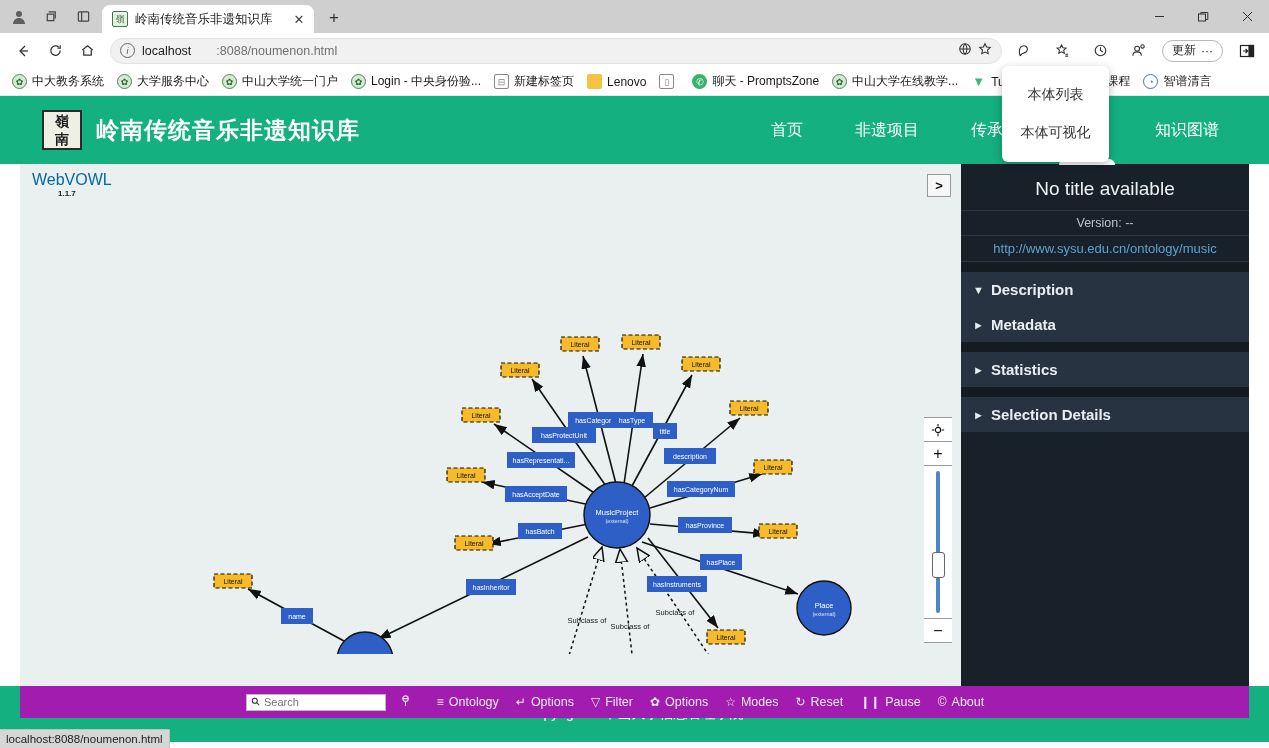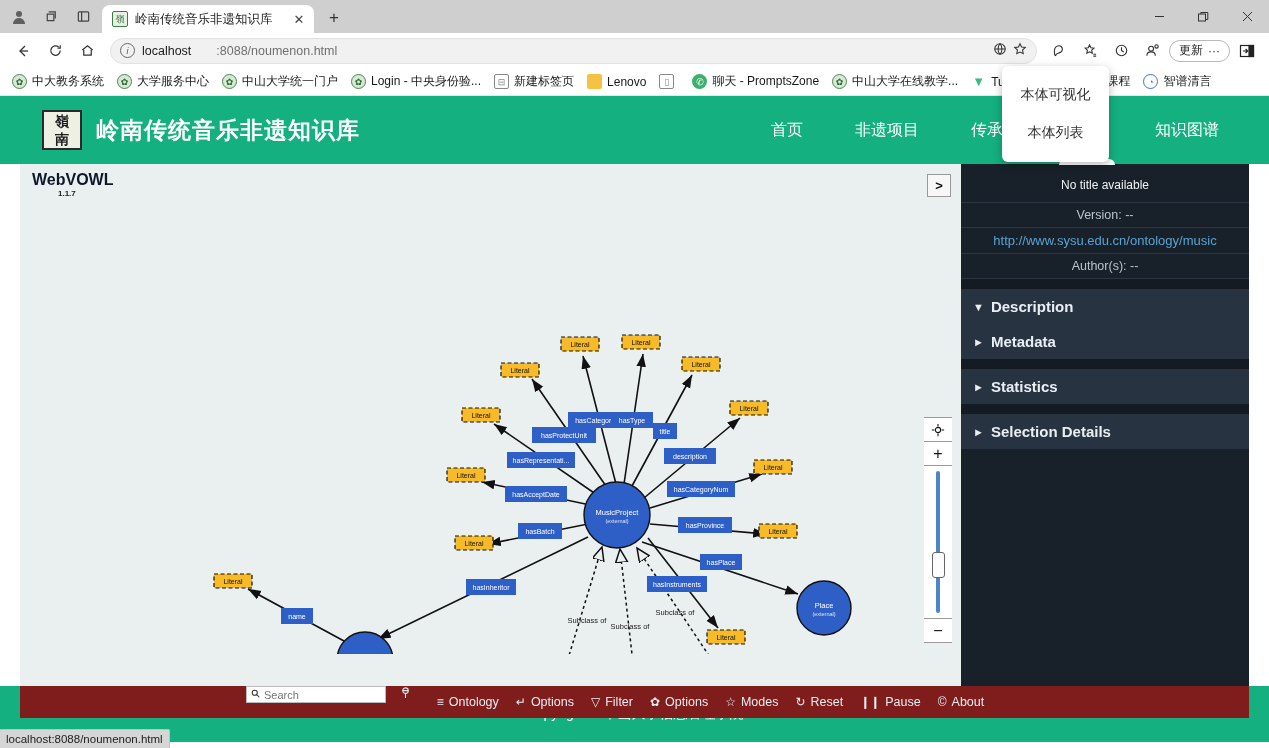--- a/index.html
+++ b/index.html
@@ -48,21 +48,21 @@
   .urlbar {
     flex:1; height:26px; background:#f1f1f1; border-radius:13px; display:flex;
     align-items:center; padding: 0 9px; gap:7px; margin: 0 6px; font-size:12.5px;
     border:1px solid #e2e2e2;
   }
   .url-info { width:15px; height:15px; border:1.2px solid #666; border-radius:50%;
     font-size:9px; color:#555; display:flex; align-items:center; justify-content:center; font-style:italic;}
   .url-text { color:#1a1a1a; flex:1; white-space:nowrap; overflow:hidden; }
   .url-text .dim { color:#707070;padding-left:25px; }
   .url-right { display:flex; align-items:center; gap:6px; color:#444; }
-  .tb-right { display:flex; align-items:center; gap:3px; }
+  .tb-right { display:flex; align-items:center; gap:10px; }
   .tb-r-btn { width:28px; height:28px; display:flex; align-items:center; justify-content:center;
      color:#333; font-size:14px; border-radius:4px;}
   .update-pill { height:22px; border:1px solid #b9b9b9; border-radius:11px; display:flex;
      align-items:center; gap:5px; padding:0 9px; font-size:12px; color:#1a1a1a; }
 
   .bookmarks {
     height: 28px; background:#fff; display:flex; align-items:center; gap:1px;
     padding: 0 6px; border-bottom:1px solid #e6e6e6;
   }
   .bm { display:flex; align-items:center; gap:5px; padding: 3px 6px; font-size:12px;
@@ -108,21 +108,21 @@
     padding: 10px 8px; font-size:14px; color:#333; text-align:center; white-space:nowrap;
   }
 
   
   .app-wrap { position:relative; height: 522px; background:#fff; padding: 0 20px; }
   .vowl {
     position:relative; height: 522px; display:flex;
   }
   .graph-pane { position:relative; flex:1; background:#eaeff0; overflow:hidden; }
   .logo { position:absolute; left:12px; top:8px; line-height:1; }
-  .logo .w { color:#0f172a; font-size:16px; font-weight:bold; }
+  .logo .w { color:#0369a1; font-size:16px; font-weight:normal; }
   .logo .v { color:#222; font-size:8px; font-weight:bold; margin-left:26px; display:block; margin-top:2px;}
 
   .sidebar-toggle {
     position:absolute; right:10px; top:10px; width:24px; height:23px; background:#f7f7f7;
     border:1px solid #999; display:flex; align-items:center; justify-content:center;
     font-size:13px; font-weight:bold; color:#111; z-index:12;
   }
 
   .zoomctl {
     position:absolute; right:9px; top:253px; width:28px; background:#fafafa;
@@ -132,21 +132,21 @@
   .zoomctl .zbtn { width:28px; height:24px; display:flex; align-items:center; justify-content:center;
     font-size:16px; color:#111; border-bottom:1px solid #9a9a9a; background:#fff;}
   .zoomctl .zbtn.last { border-bottom:none; border-top:1px solid #9a9a9a; }
   .ztrack { width:28px; height:152px; position:relative; display:flex; justify-content:center;
     align-items:center; background:#fff;}
   .ztrack .bar { width:4px; height:142px; background:#4a86c8; border-radius:2px; }
   .zhandle { position:absolute; top:86px; width:13px; height:26px; background:#fdfdfd;
     border:1px solid #666; border-radius:3px; }
 
   .toolbar-bottom {
-    height: 32px; background:#7f1d1d; display:flex; 
+    height: 32px; background:#a21caf; display:flex; align-items:center;
     justify-content:center; gap:0; position:relative;
   }
   .search-box {
     position:absolute; left:226px; display:flex; align-items:center; gap:4px;
     background:#fff; border:1px solid #bbb; height:17px; width:140px; padding: 0 4px;
     font-size:11px; color:#777;
   }
   .search-box .si { color:#333; font-size:10px; }
   .search-box input {
     border:none; outline:none; font-size:11px; width:100%; color:#555;
@@ -155,21 +155,21 @@
   .tb-pin { position:absolute; left:380px; color:#dfe4ea; font-size:13px; }
   .tbitems { display:flex; align-items:center; gap:17px; margin-left:152px; }
   .tbitem { color:#e8ecef; font-size:12.5px; display:flex; align-items:center; gap:5px; }
   .tbitem .gl { font-size:12px; }
 
   
   .side {
     width: 288px; background:#182029; color:#cfd6dd; overflow:hidden; position:relative;
   }
   .side-title {
-    text-align:center; font-size:12px; color:#eef2f5; padding: 14px 8px 10px;
+    text-align:center; font-size:19px; color:#eef2f5; padding: 14px 8px 10px;
     border-bottom:1px solid #2b3642;
   }
   .side-row {
     text-align:center; font-size:12.5px; padding: 5px 8px; border-bottom:1px solid #2b3642;
     color:#b9c3cc;
   }
   .side-row a { color:#5ba3d0; text-decoration:none; font-size:13px; }
   .side-row.lang { display:flex; align-items:center; justify-content:center; gap:6px; padding:6px 8px;}
   .side-row.lang select {
     background:#1d2631; color:#e6ebf0; border:1px solid #46525f; font-size:12px;
@@ -386,22 +386,22 @@
     <div class="site-nav">
       <div class="nav-item">首页</div>
       <div class="nav-item">非遗项目</div>
       <div class="nav-item">传承人</div>
       <div class="nav-item active">本体</div>
       <div class="nav-item">知识图谱</div>
     </div>
   </div>
 
   <div class="dropdown">
+    <div class="dropdown-item">本体列表</div>
     <div class="dropdown-item">本体可视化</div>
-    <div class="dropdown-item">本体列表</div>
   </div>
 
   <div class="app-wrap">
     <div class="vowl">
 
       <div class="graph-pane">
         <div class="logo">
           <span class="w">WebVOWL</span>
           <span class="v">1.1.7</span>
         </div>
@@ -633,21 +633,20 @@
           <div class="zbtn last">−</div>
         </div>
       </div>
 
       <div class="side">
         <div class="side-title">No title available</div>
         <div class="side-row">Version: --</div>
         <div class="side-row">
           <a href="#">http://www.sysu.edu.cn/ontology/music</a>
         </div>
-        <div class="side-row">Author(s): --</div>
         <div class="side-gap"></div>
         <div class="accordion">
           <span class="tri">▼</span>
           <span>Description</span>
         </div>
         <div class="accordion">
           <span class="tri">►</span>
           <span>Metadata</span>
         </div>
         <div class="side-gap"></div>

